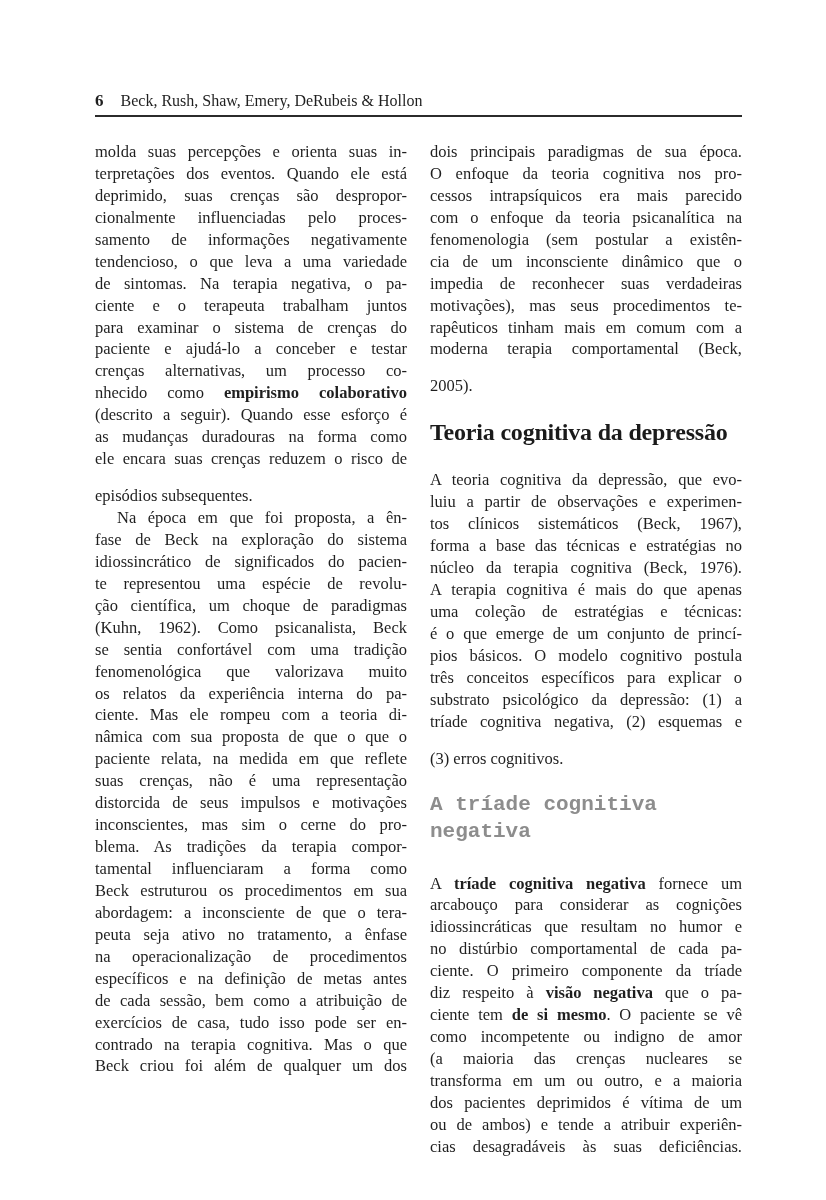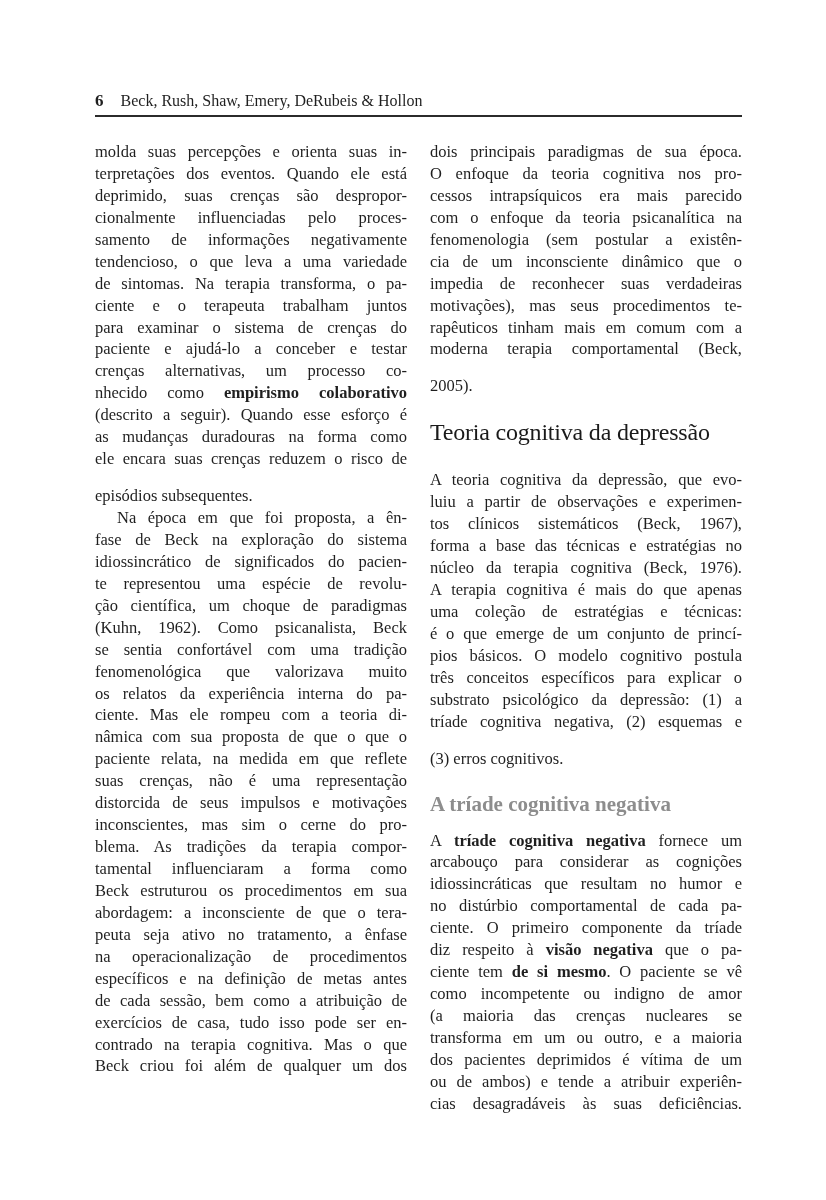--- a/index.html
+++ b/index.html
@@ -58,56 +58,57 @@
   }
   .para { margin: 0; }
   .para.indent .line:first-child { text-indent: 22px; }
   .line {
     text-align: justify;
     text-align-last: justify;
     text-justify: inter-word;
   }
   .line.flush { text-align-last: left; margin-top: 15px; }
   .h-primary {
-    font-weight: normal;
+    font-weight: bold;
     font-size: 24px;
     line-height: 30px;
     color: var(--heading-primary, #1a1a1a);
     margin-top: 20px;
     margin-bottom: 22px;
     letter-spacing: -0.2px;
   }
   .h-secondary {
     font-weight: bold;
     font-size: 21px;
     line-height: 27px;
     color: var(--heading-secondary, #8d8d8d);
     margin-top: 21px;
-    margin-bottom: 12px;
+    margin-bottom: 28px;
+    font-family: Liberation Mono, monospace;
   }
   b { font-weight: bold; }
 </style>
 </head>
 <body>
 
 <div class="page">
   <div class="header">
     <span class="page-num">6</span><span>Beck, Rush, Shaw, Emery, DeRubeis &amp; Hollon</span>
   </div>
   <div class="header-rule"></div>
   <div class="columns">
     <div class="col">
         <div class="para">
           <div class="line">molda suas percepções e orienta suas in-</div>
           <div class="line">terpretações dos eventos. Quando ele está</div>
           <div class="line">deprimido, suas crenças são despropor-</div>
           <div class="line">cionalmente influenciadas pelo proces-</div>
           <div class="line">samento de informações negativamente</div>
           <div class="line">tendencioso, o que leva a uma variedade</div>
-          <div class="line">de sintomas. Na terapia transforma, o pa-</div>
+          <div class="line">de sintomas. Na terapia negativa, o pa-</div>
           <div class="line">ciente e o terapeuta trabalham juntos</div>
           <div class="line">para examinar o sistema de crenças do</div>
           <div class="line">paciente e ajudá-lo a conceber e testar</div>
           <div class="line">crenças alternativas, um processo co-</div>
           <div class="line">nhecido como <b>empirismo colaborativo</b></div>
           <div class="line">(descrito a seguir). Quando esse esforço é</div>
           <div class="line">as mudanças duradouras na forma como</div>
           <div class="line">ele encara suas crenças reduzem o risco de</div>
           <div class="line flush">episódios subsequentes.</div>
         </div>

